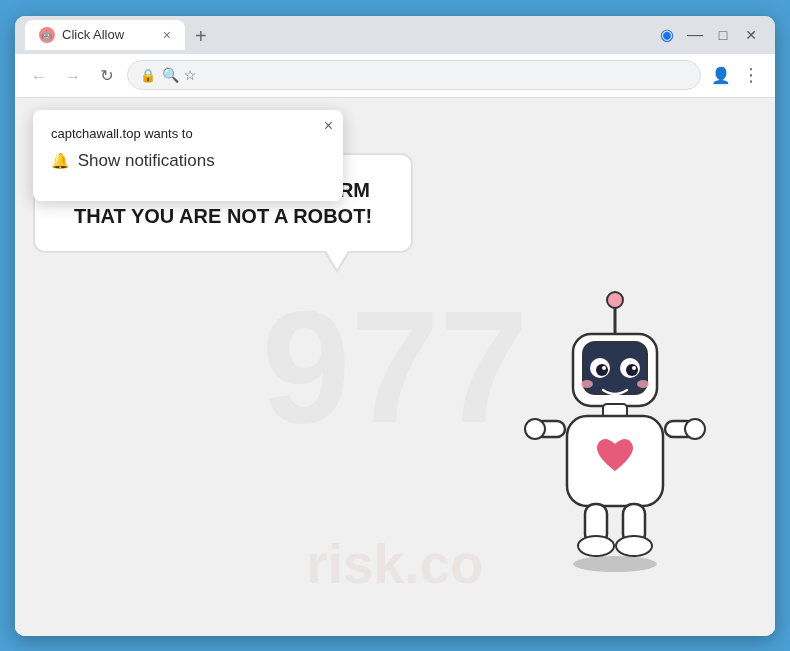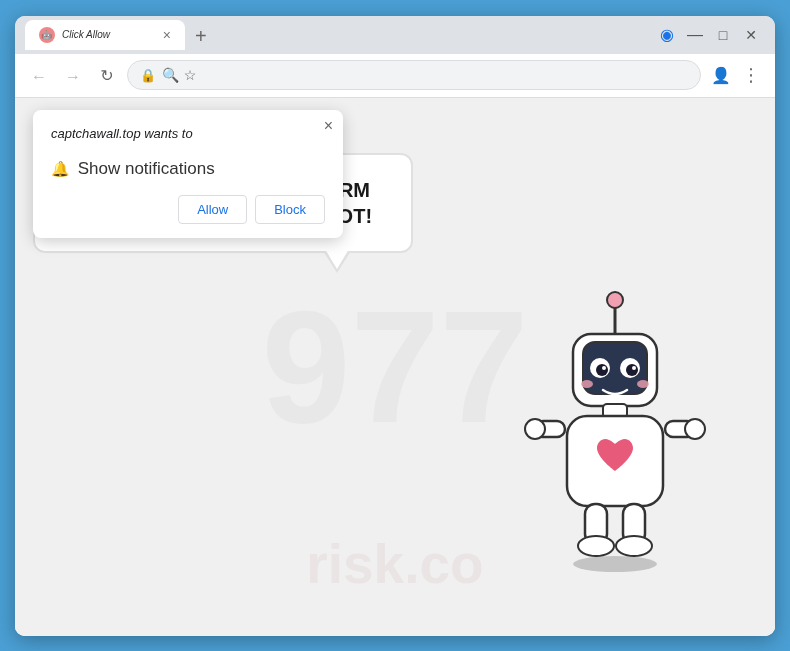--- a/index.html
+++ b/index.html
@@ -61,22 +61,21 @@
       align-items: center;
       justify-content: center;
       font-size: 9px;
       color: white;
     }
     .tab-title {
       flex: 1;
       overflow: hidden;
       text-overflow: ellipsis;
       white-space: nowrap;
-      font-size: 10px;
-      font-style: italic;
+      font-size: 13px;
     }
     .tab-close {
       font-size: 14px;
       color: #777;
       cursor: pointer;
       line-height: 1;
     }
     .tab-new {
       padding: 0 10px;
       font-size: 20px;
@@ -179,22 +178,21 @@
       top: 8px;
       right: 10px;
       font-size: 16px;
       color: #666;
       cursor: pointer;
       line-height: 1;
     }
     .popup-title {
       font-size: 13px;
       color: #202124;
-      margin-bottom: 18px;
-      font-style: italic;
+      margin-bottom: 10px;
     }
     .popup-notification-row {
       display: flex;
       align-items: center;
       gap: 8px;
       margin-bottom: 16px;
     }
     .bell-icon {
       font-size: 15px;
       color: #333;
@@ -377,24 +375,20 @@
       </div>
     </div>
 
     <div class="notification-popup">
       <span class="popup-close">×</span>
       <div class="popup-title">captchawall.top wants to</div>
       <div class="popup-notification-row">
         <span class="bell-icon">🔔</span>
         <span class="popup-notif-text">Show notifications</span>
       </div>
-      <div class="popup-buttons">
-        <button class="popup-btn btn-allow">Allow</button>
-        <button class="popup-btn btn-block">Block</button>
-      </div>
     </div>
 
     <div class="speech-bubble">
       <span class="bubble-text">CLICK «ALLOW» TO CONFIRM THAT YOU ARE NOT A ROBOT!</span>
     </div>
 
     <div class="robot-container">
       <svg viewBox="0 0 200 320" xmlns="http://www.w3.org/2000/svg" width="200" height="320">
 
         <line x1="100" y1="20" x2="100" y2="50" stroke="#333" stroke-width="3" stroke-linecap="round"></line>

